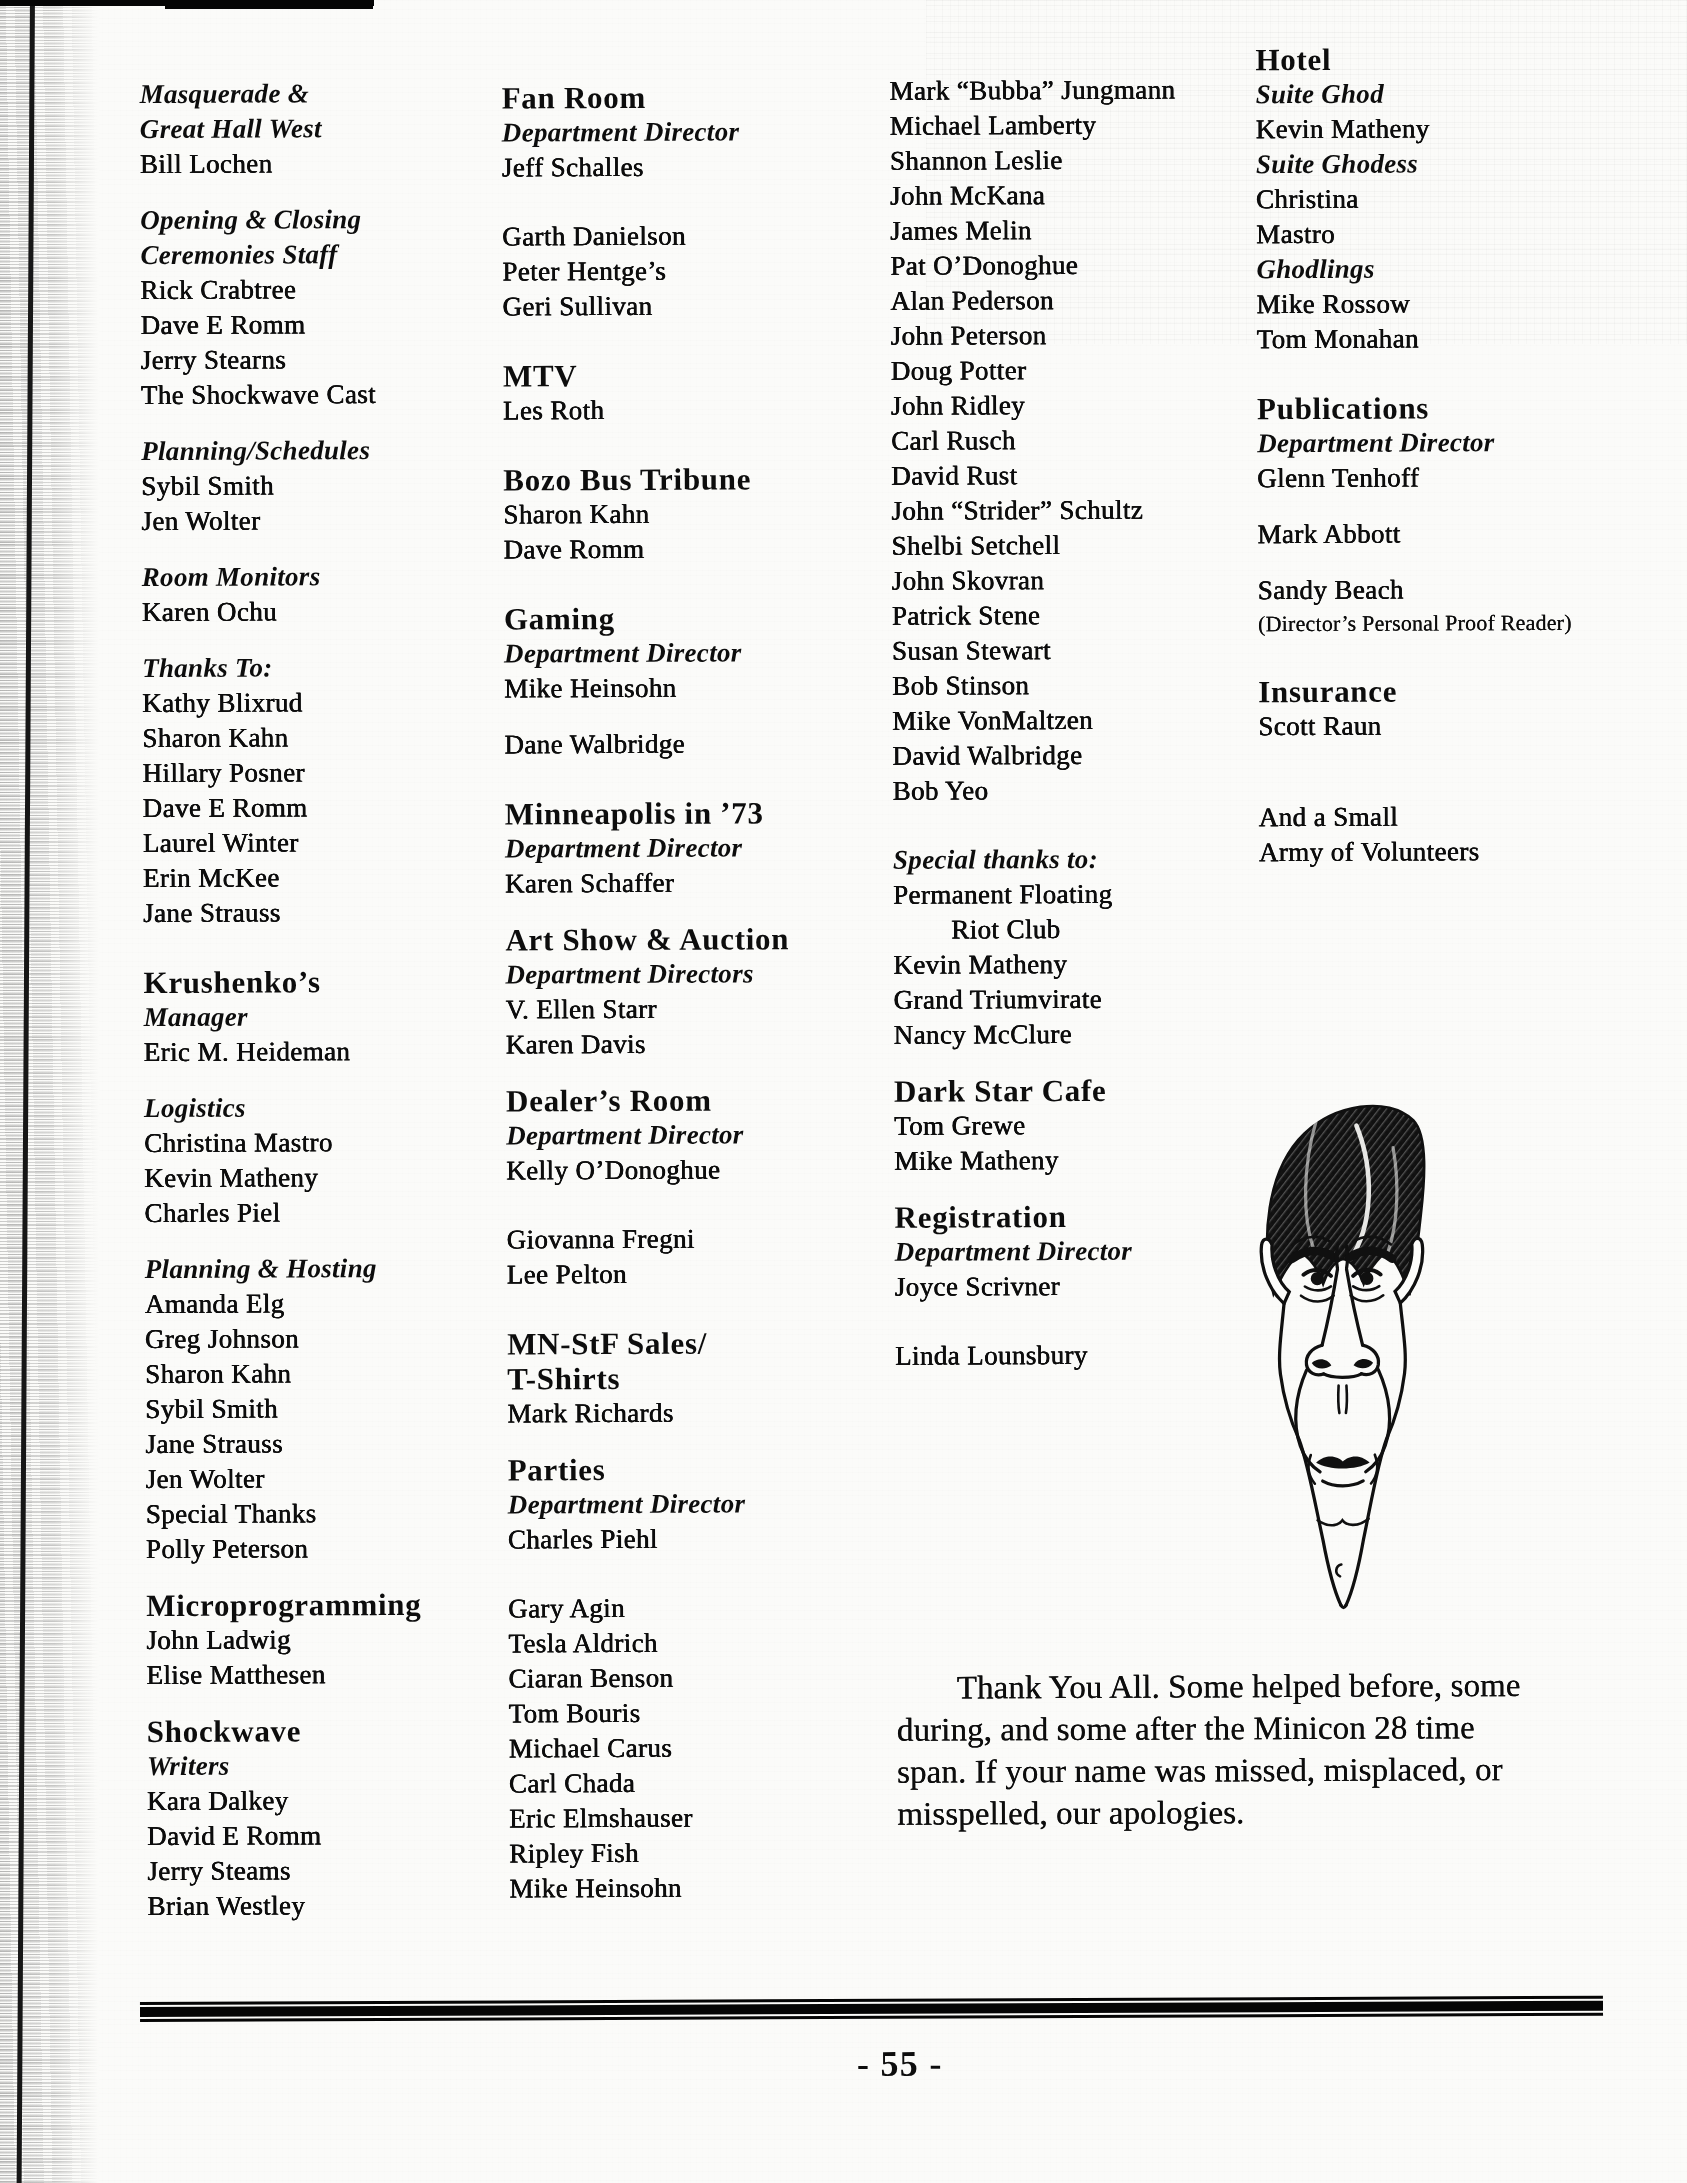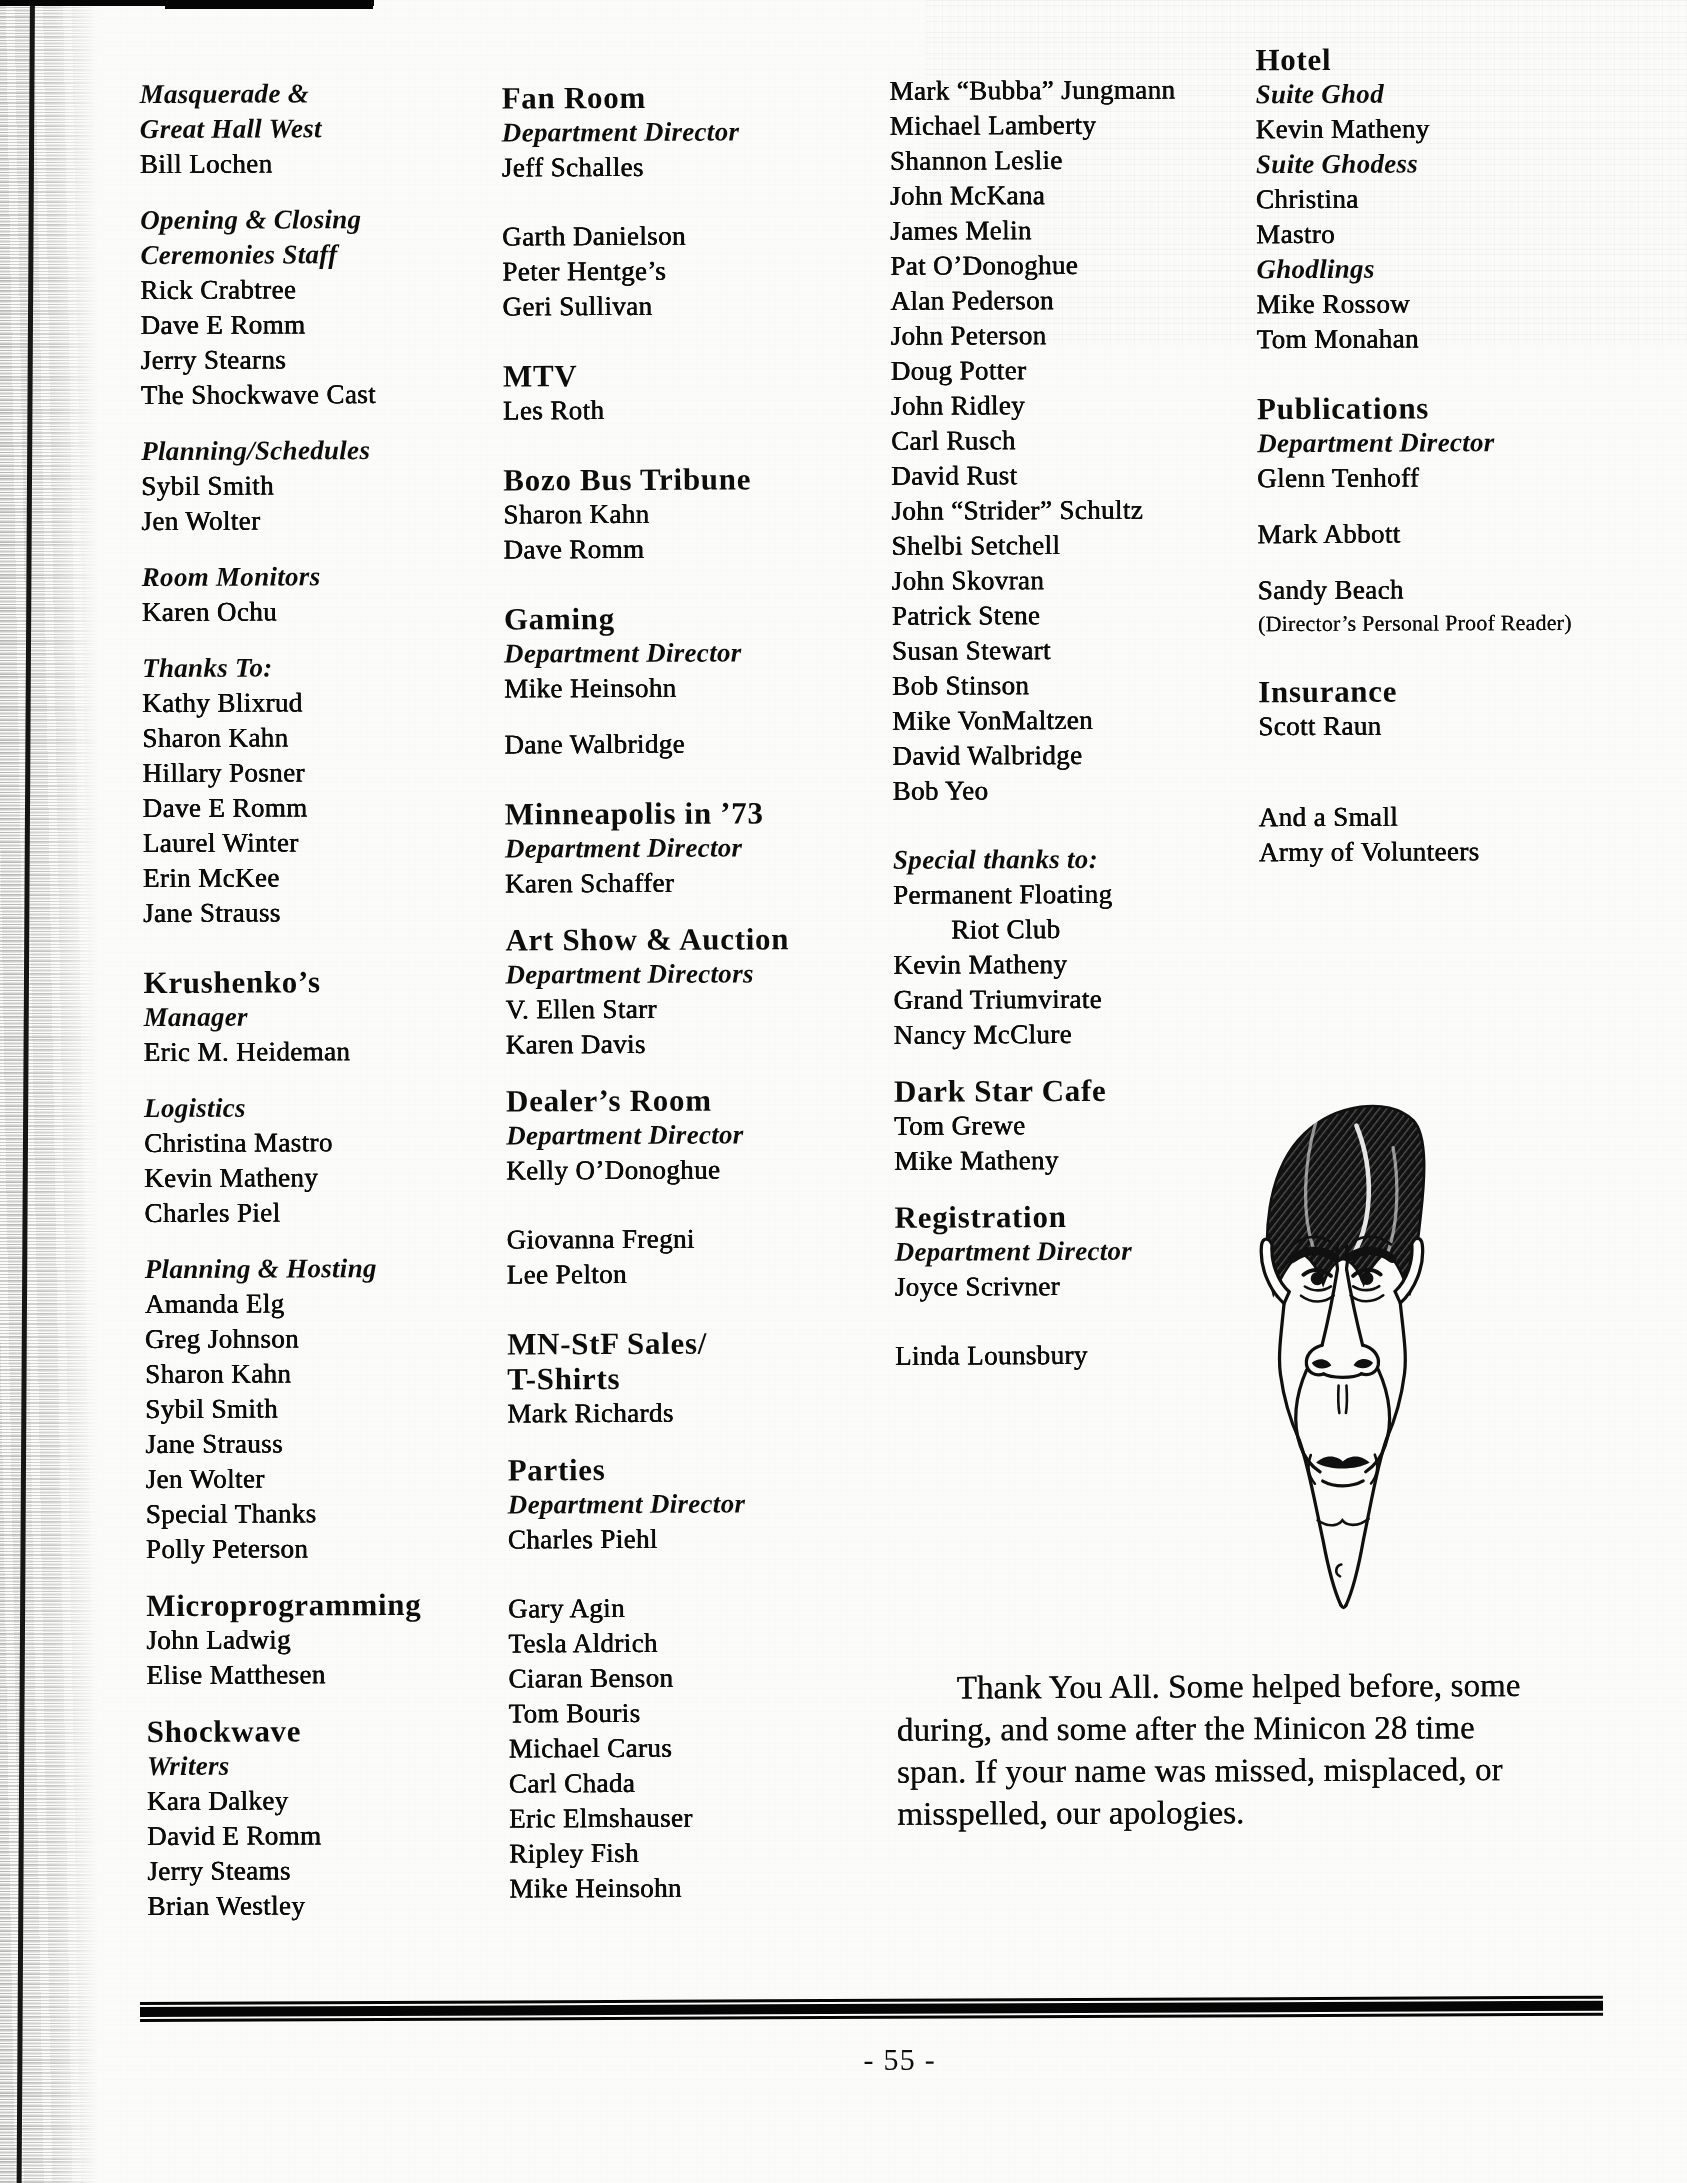--- a/index.html
+++ b/index.html
@@ -67,21 +67,21 @@
   #thankyou .ty.first{padding-left:60px;}
 
   #illustration{position:absolute;left:1252px;top:1090px;width:185px;height:529px;}
 
   #rules{position:absolute;left:136px;top:1999px;width:1463px;}
   #rules .r1{height:3.3px;background:#050505;}
   #rules .r2{height:9.3px;background:#050505;margin-top:2px;}
   #rules .r3{height:3.3px;background:#050505;margin-top:2.6px;}
 
   #pagenum{position:absolute;left:826px;top:2043px;width:139px;text-align:center;
-    font-weight:400;font-size:30px;letter-spacing:1.3px;}
+    font-weight:700;font-size:36px;letter-spacing:1.3px;}
 </style>
 </head>
 <body>
 
 <div id="speckle"></div>
 <div id="noise-tr"></div>
 <div id="binding"></div>
 <div id="binding-line"></div>
 <div id="top-streak"></div>
 <div id="top-streak2"></div>

